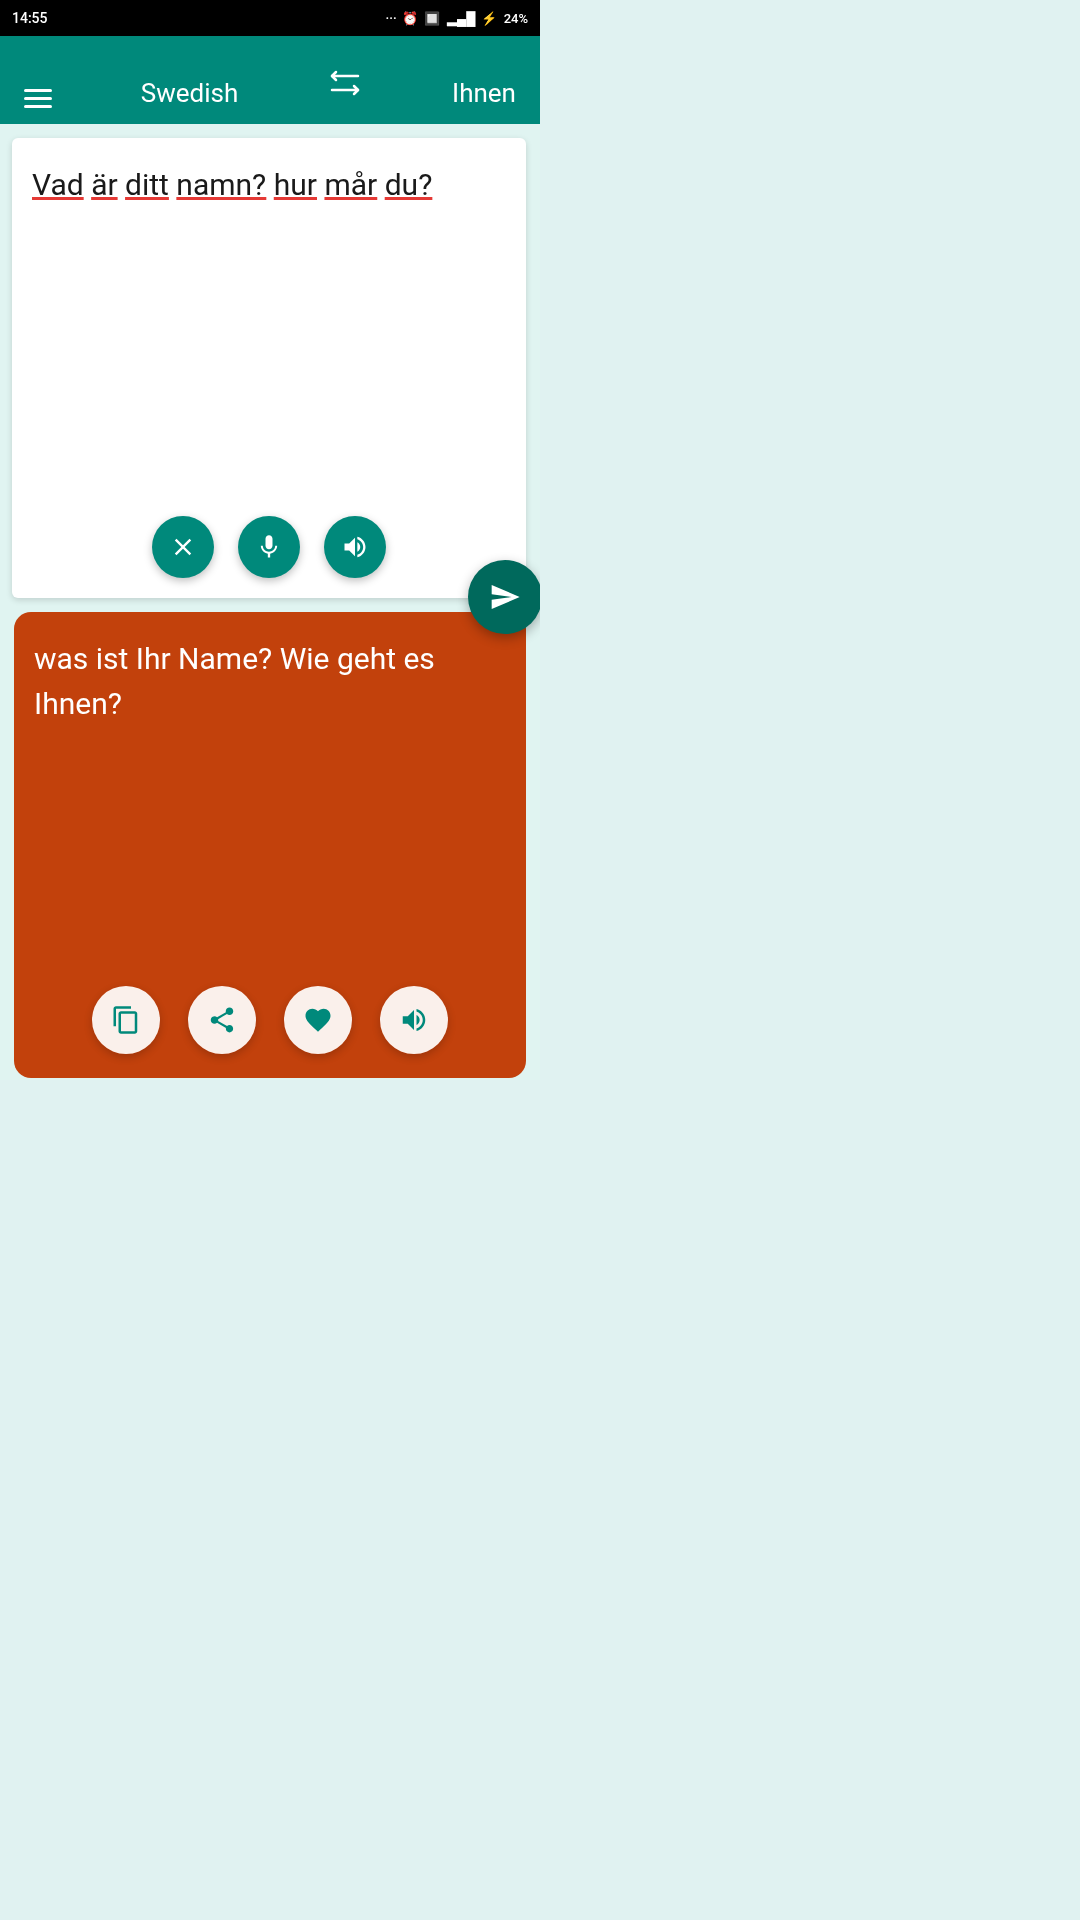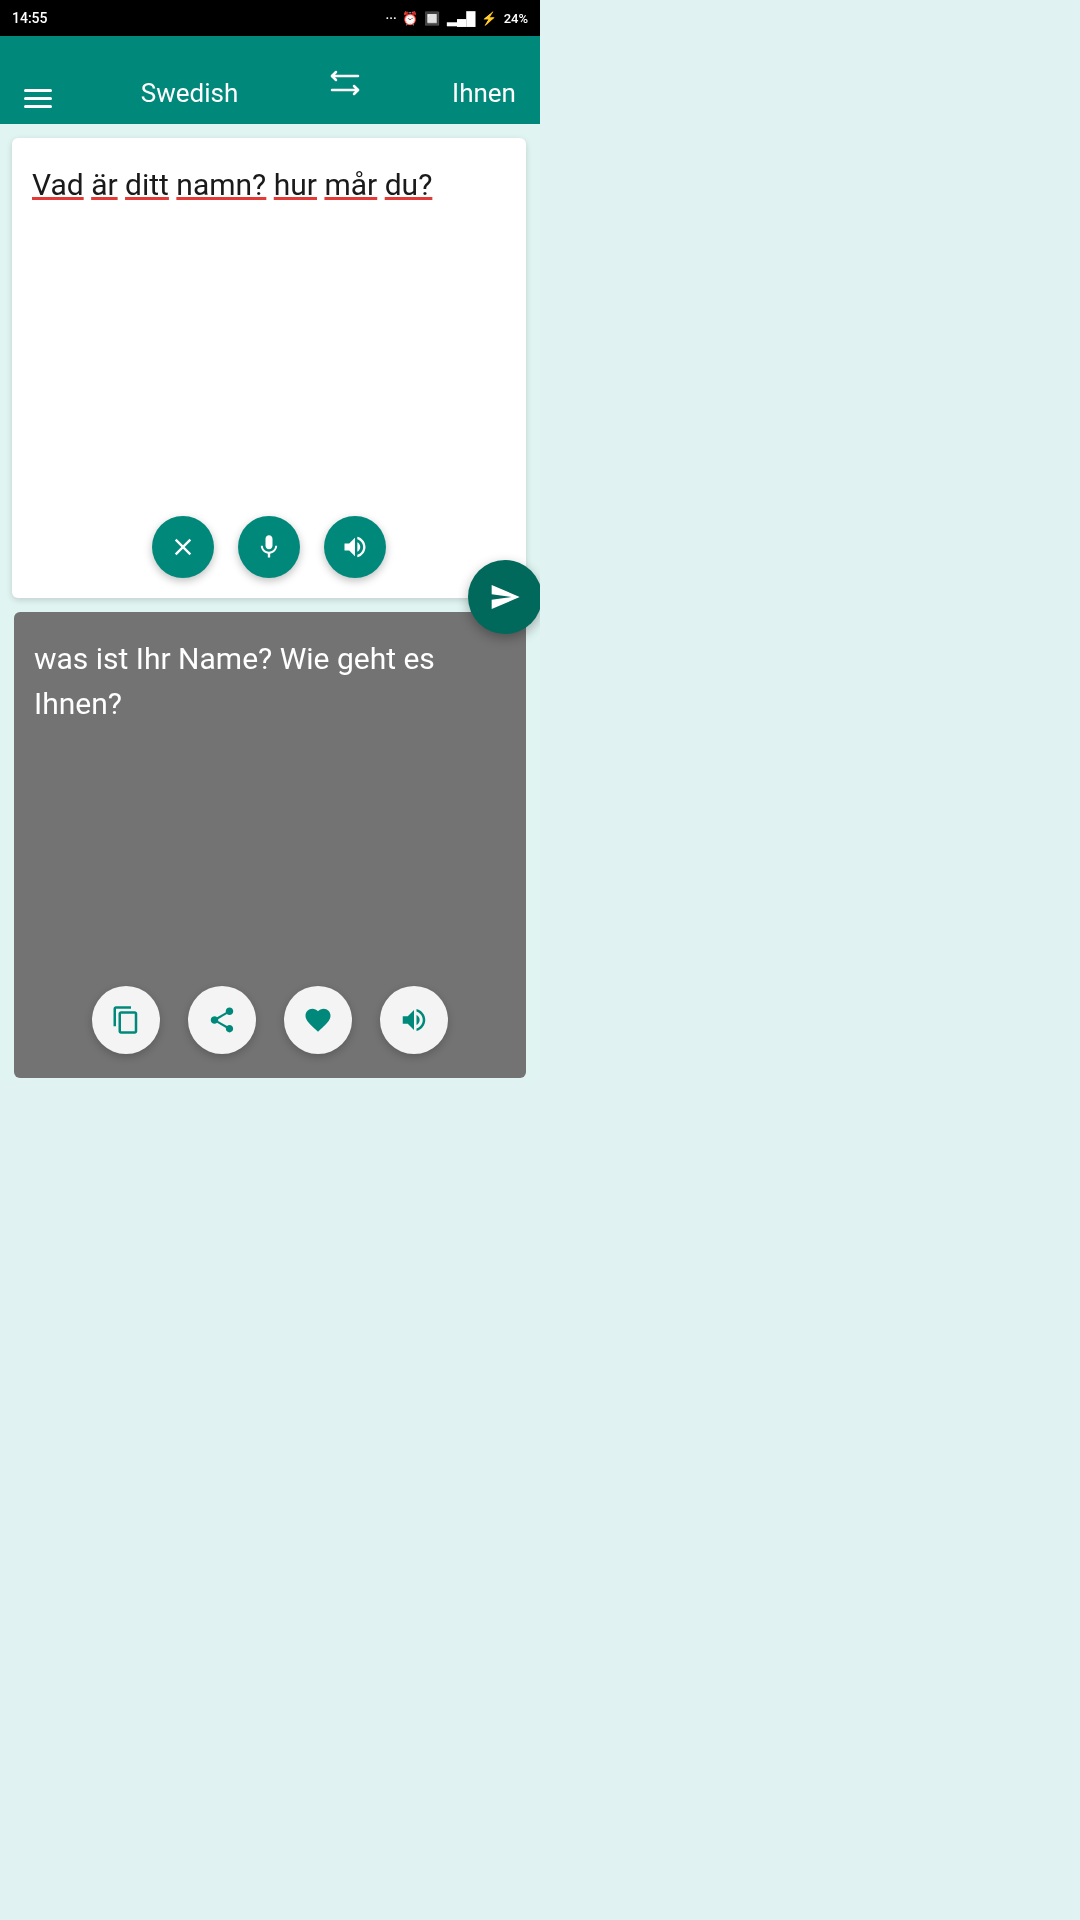--- a/index.html
+++ b/index.html
@@ -146,23 +146,23 @@
       z-index: 10;
     }
     .send-btn svg {
       fill: #fff;
       width: 32px;
       height: 32px;
     }
 
     
     .translation-panel {
-      background: #737373;
+      background: #c2410c;
       margin: 14px 14px 14px 14px;
-      border-radius: 6px;
+      border-radius: 17px;
       flex: 1;
       display: flex;
       flex-direction: column;
       position: relative;
       overflow: hidden;
     }
 
     .translation-text {
       padding: 24px 20px 10px 20px;
       font-size: 30px;

